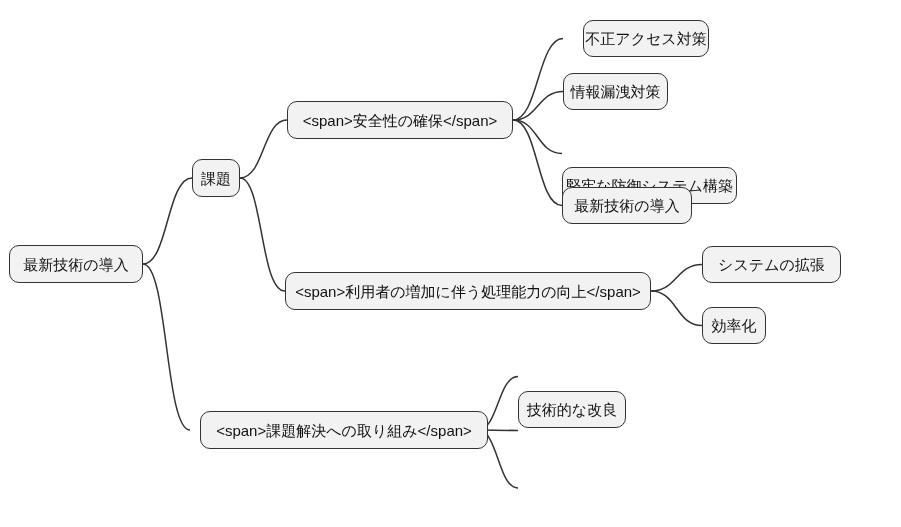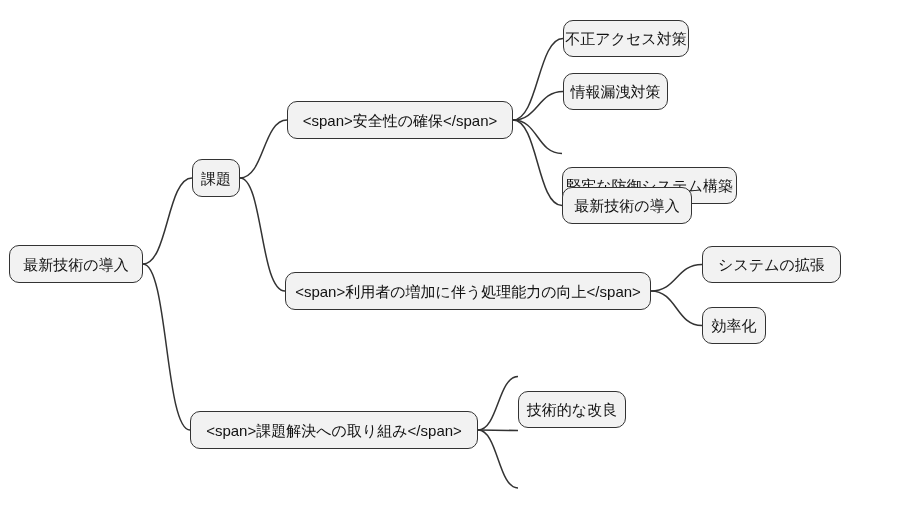--- a/index.html
+++ b/index.html
@@ -45,33 +45,33 @@
     <path d="M478,430 L518,430.5"></path>
     <path d="M478,430 C498,430 498,488 518,488"></path>
   </svg>
 
   <div class="node" style="left:9px;top:245px;width:134px;height:38px;">最新技術の導入</div>
 
   <div class="node" style="left:192px;top:159px;width:48px;height:38px;">課題</div>
 
   <div class="node" style="left:287px;top:101px;width:226px;height:38px;">&lt;span&gt;安全性の確保&lt;/span&gt;</div>
 
-  <div class="node" style="left:563px;top:20px;width:126px;height:37px;">不正アクセス対策</div>
+  <div class="node" style="left:583px;top:20px;width:126px;height:37px;">不正アクセス対策</div>
 
   <div class="node" style="left:563px;top:73px;width:105px;height:37px;">情報漏洩対策</div>
 
   <div class="node" style="left:562px;top:135px;width:175px;height:37px;margin-top:32px;">堅牢な防御システム構築</div>
 
   <div class="node" style="left:562px;top:187px;width:130px;height:37px;">最新技術の導入</div>
 
   <div class="node" style="left:285px;top:272px;width:366px;height:38px;">&lt;span&gt;利用者の増加に伴う処理能力の向上&lt;/span&gt;</div>
 
   <div class="node" style="left:702px;top:246px;width:139px;height:37px;">システムの拡張</div>
 
   <div class="node" style="left:702px;top:307px;width:64px;height:37px;">効率化</div>
 
-  <div class="node" style="left:190px;top:411px;width:288px;height:38px;">&lt;span&gt;課題解決への取り組み&lt;/span&gt;</div>
+  <div class="node" style="left:200px;top:411px;width:288px;height:38px;">&lt;span&gt;課題解決への取り組み&lt;/span&gt;</div>
 
   <div class="node" style="left:518px;top:358px;width:108px;height:37px;margin-top:33px;">技術的な改良</div>
 
 
 
 </div>
 
 </body></html>

